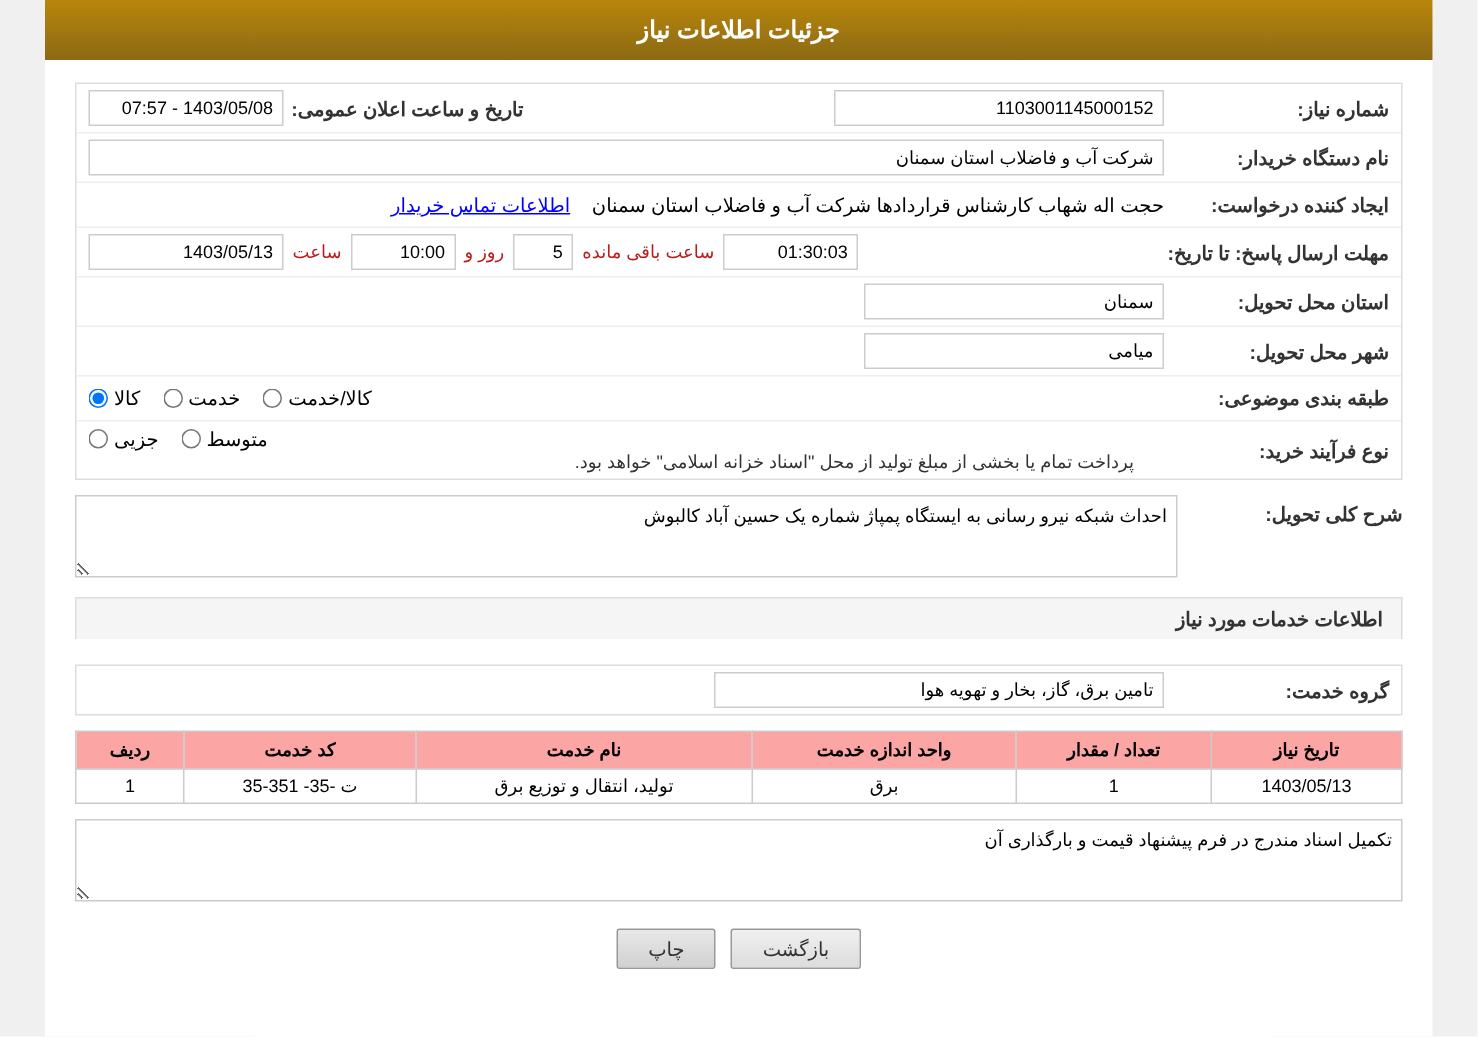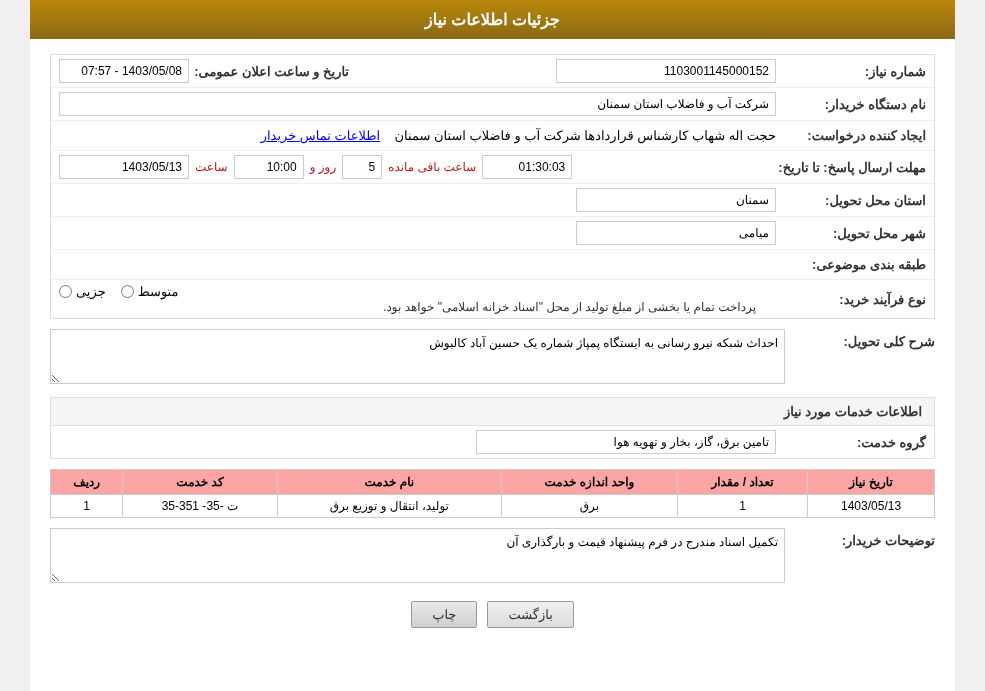--- a/index.html
+++ b/index.html
@@ -78,21 +78,21 @@
       display: flex;
       align-items: center;
       gap: 4px;
     }
     .section-title {
       background: #f5f5f5;
       border: 1px solid #ddd;
       padding: 6px 12px;
       font-weight: bold;
       color: #333;
-      margin-bottom: 0;
+      margin-bottom: 17px;
       border-bottom: none;
     }
     .description-box {
       border: 1px solid #ccc;
       background: #fff;
       padding: 6px;
       min-height: 55px;
       width: 100%;
       text-align: right;
       direction: rtl;
@@ -225,20 +225,36 @@
 
       <div class="row-flex">
         <span class="label-col">شهر محل تحویل:</span>
         <div class="value-col">
           <input class="input-box" style="width: 200px;" type="text" value="میامی">
         </div>
       </div>
 
       <div class="row-flex">
         <span class="label-col">طبقه بندی موضوعی:</span>
+        <div class="value-col">
+          <div class="radio-group">
+            <div class="radio-item">
+              <span>کالا</span>
+              <input type="radio" name="tabaqe" checked="" style="">
+            </div>
+            <div class="radio-item">
+              <span>خدمت</span>
+              <input type="radio" name="tabaqe" style="">
+            </div>
+            <div class="radio-item">
+              <span>کالا/خدمت</span>
+              <input type="radio" name="tabaqe" style="">
+            </div>
+          </div>
+        </div>
       </div>
 
       <div class="row-flex">
         <span class="label-col">نوع فرآیند خرید:</span>
         <div class="value-col">
           <div class="radio-group">
             <div class="radio-item">
               <span>جزیی</span>
               <input type="radio" name="farayand" style="">
             </div>
@@ -290,21 +306,20 @@
             <td>برق</td>
             <td>تولید، انتقال و توزیع برق</td>
             <td>ت -35- 351-35</td>
             <td>1</td>
           </tr>
         </tbody>
       </table>
     </div>
 
     <div style="display:flex; margin-top:10px; align-items:flex-start; gap:10px;">
-      <span class="label-col" style="min-width:140px; padding-top:5px;">توضیحات خریدار:</span>
       <div style="flex:1;">
         <textarea class="description-box" readonly="" style="">تکمیل اسناد مندرج در فرم پیشنهاد قیمت و بارگذاری آن</textarea>
       </div>
     </div>
 
     <div class="btn-group">
       <button class="btn btn-back">بازگشت</button>
       <button class="btn btn-print">چاپ</button>
     </div>
 

